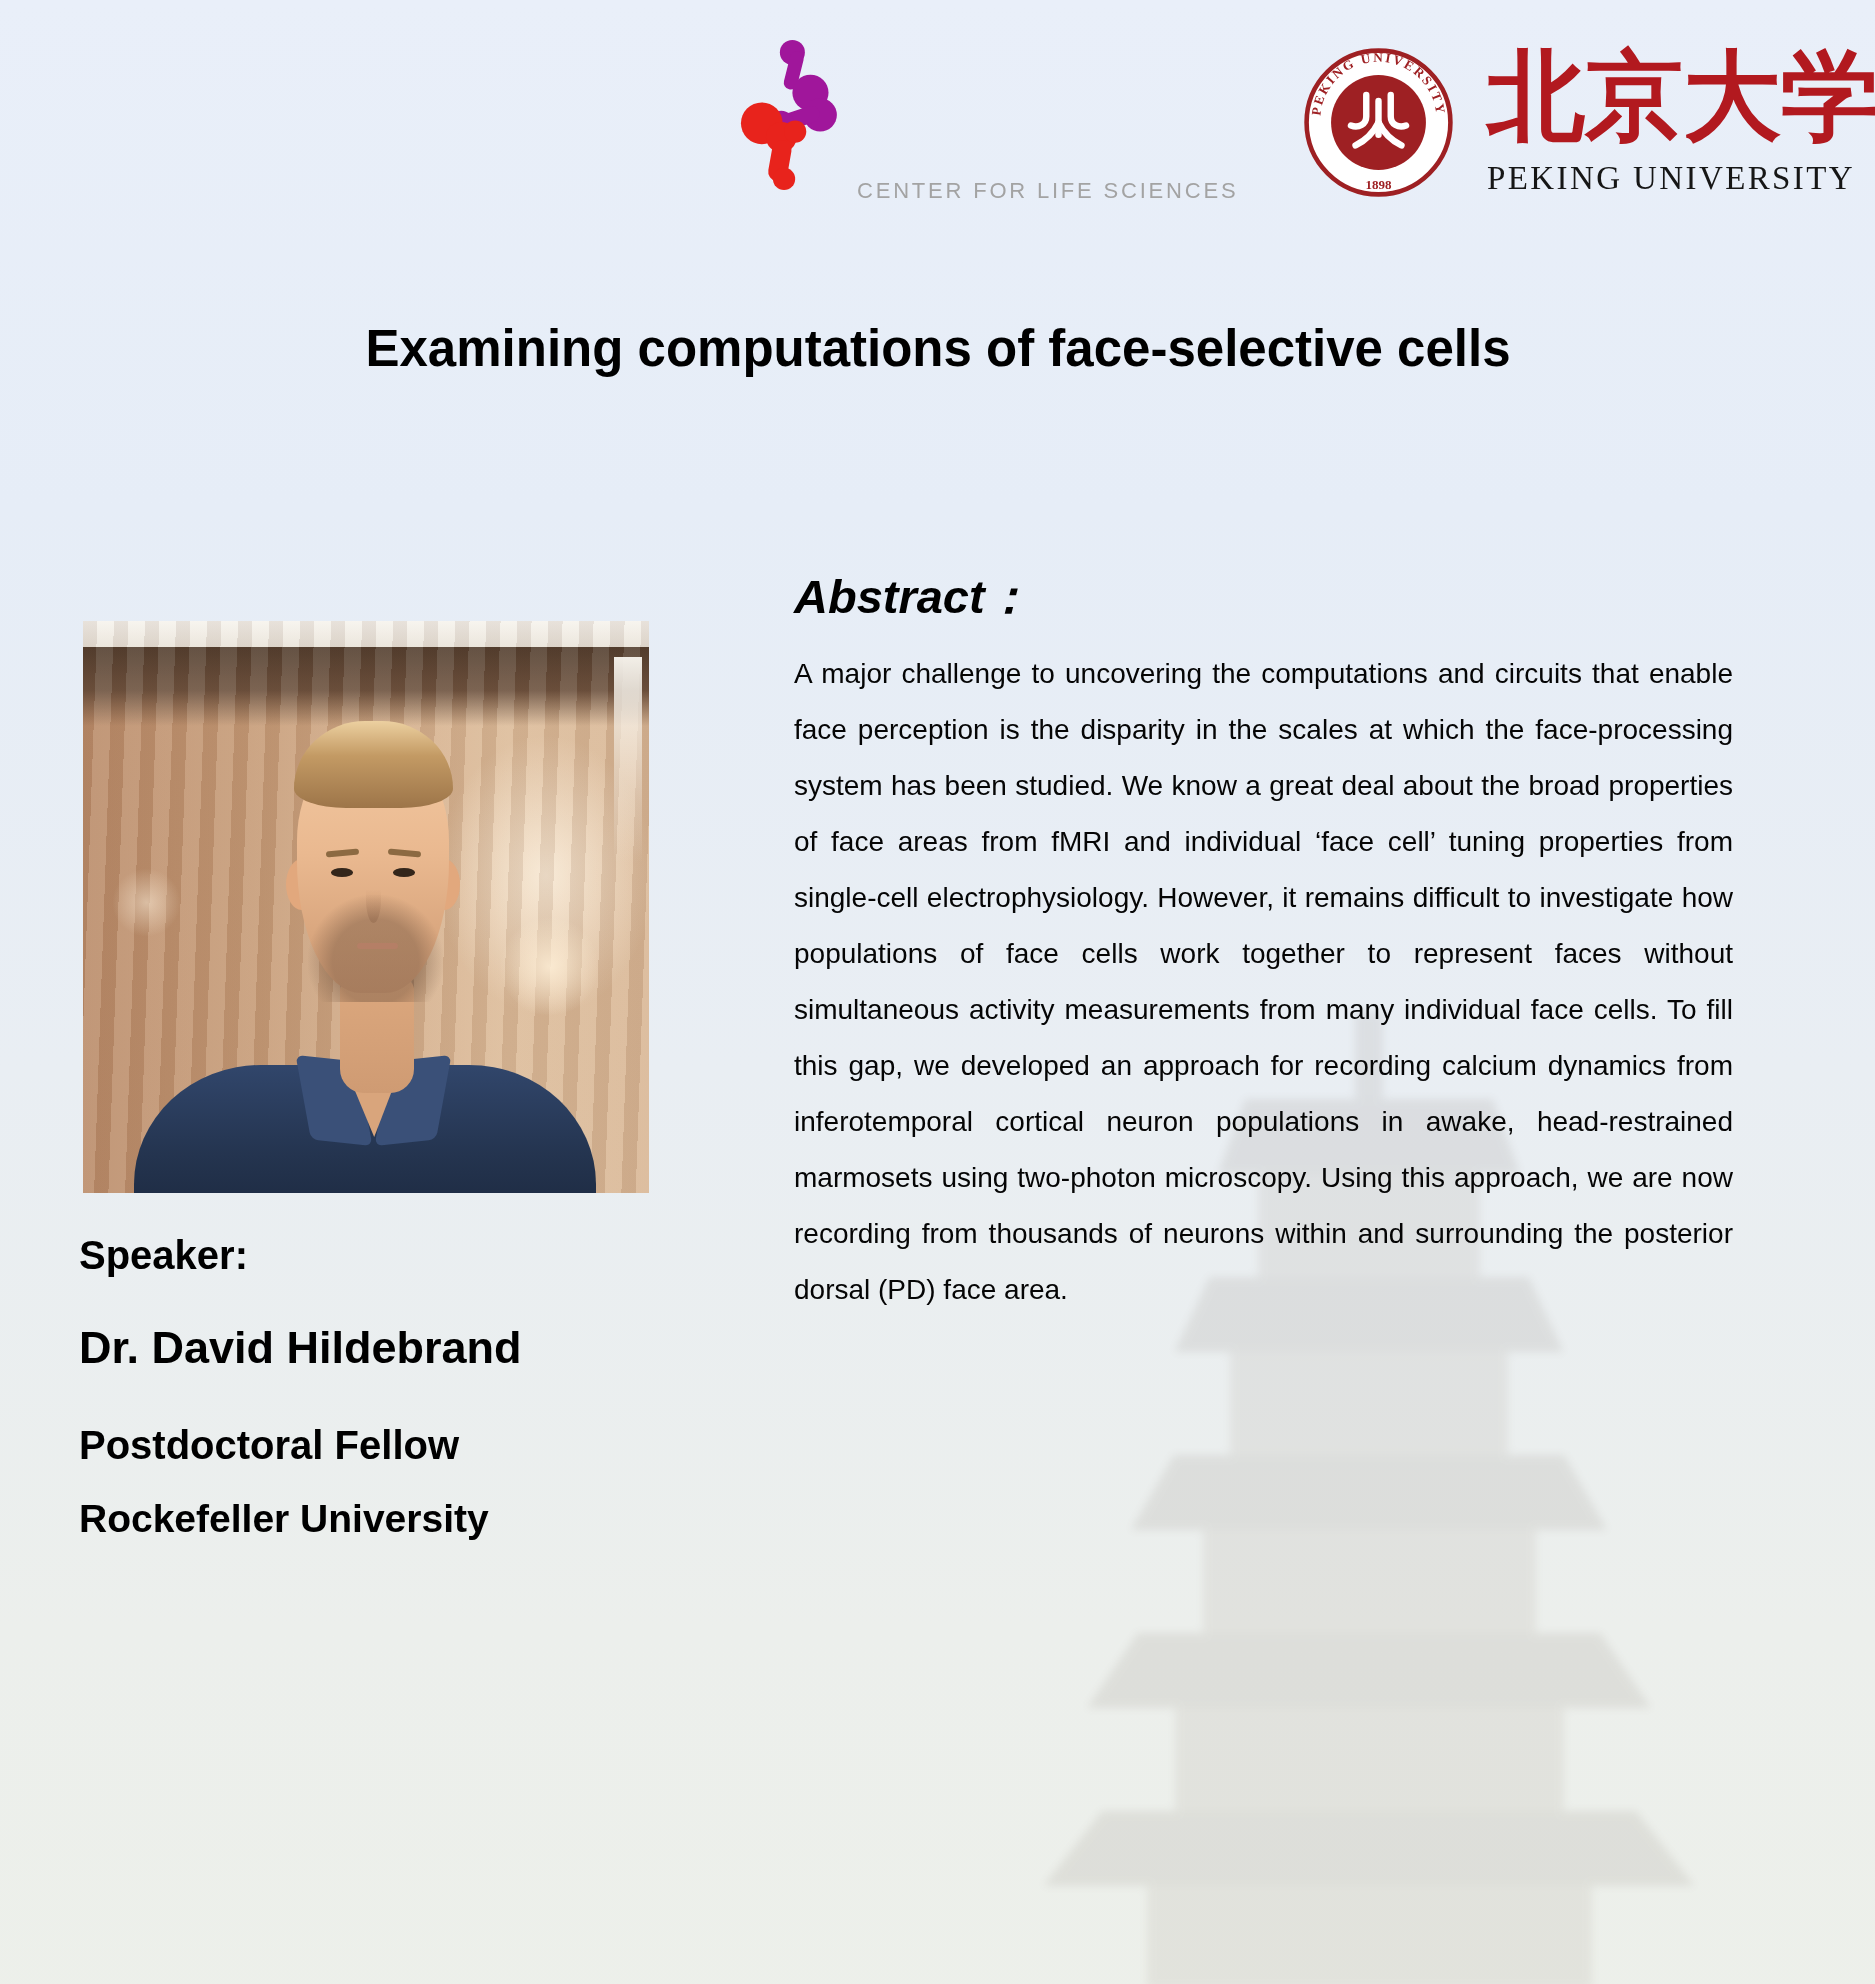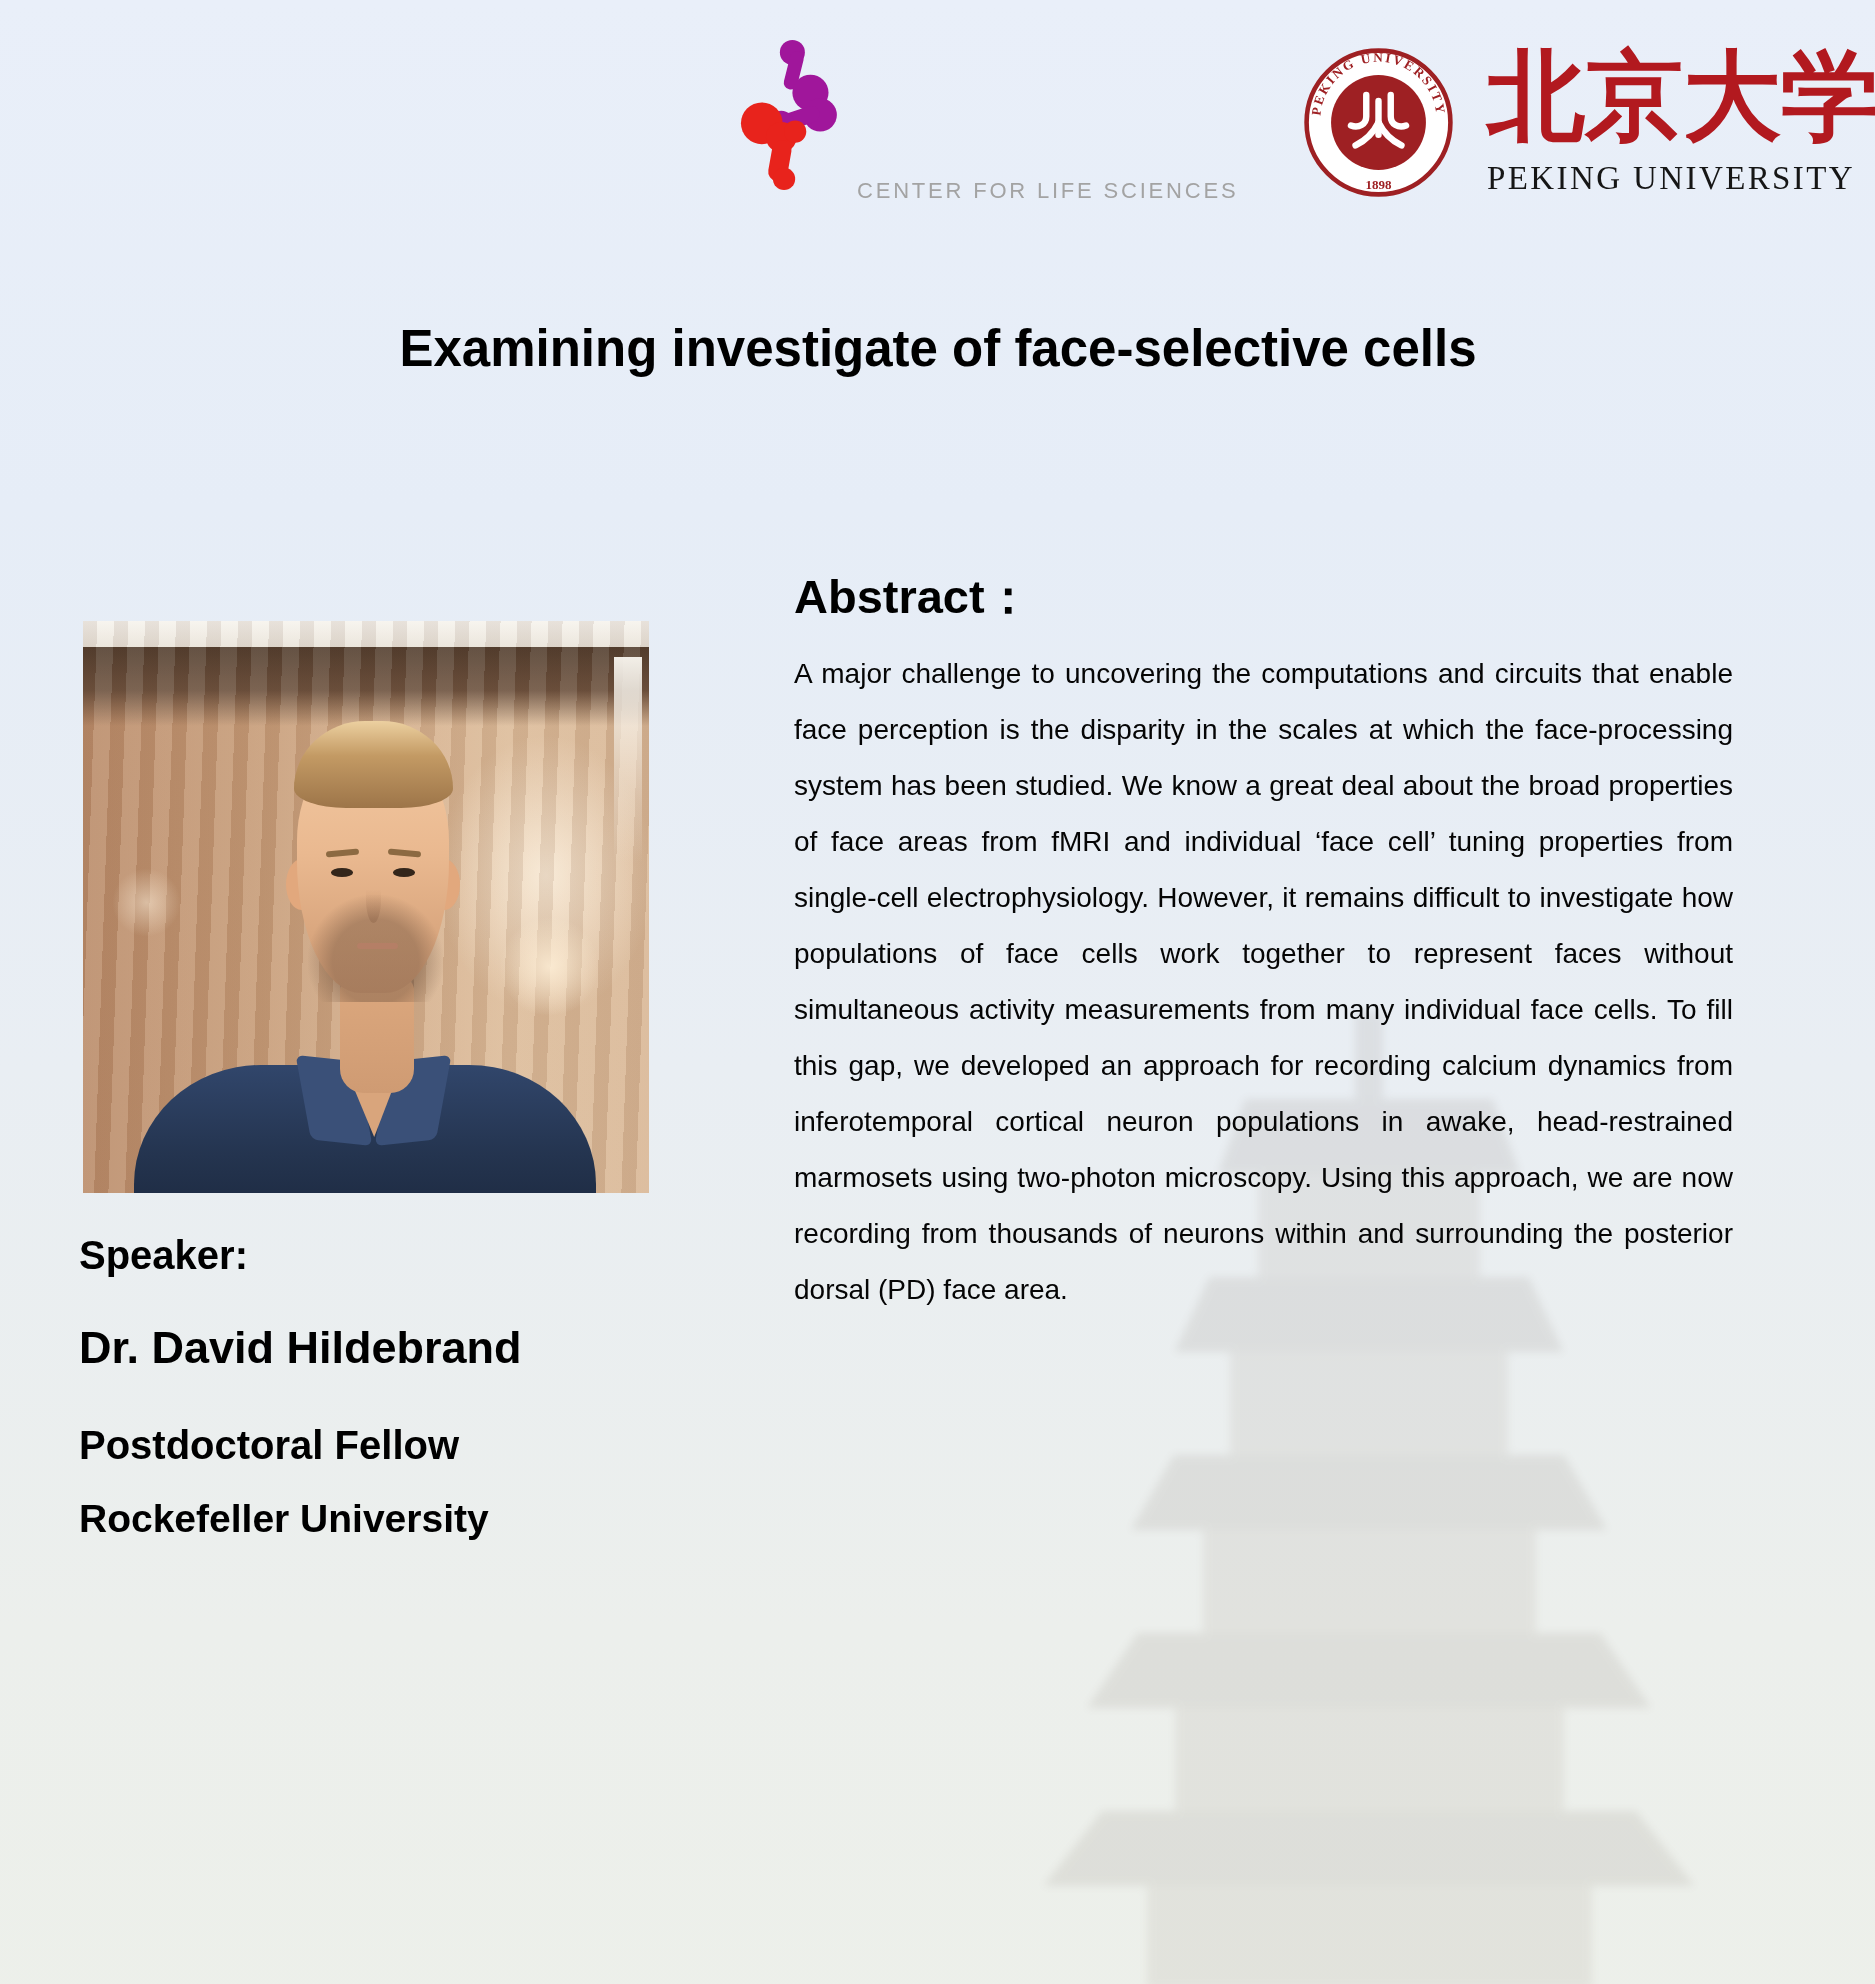--- a/index.html
+++ b/index.html
@@ -59,21 +59,21 @@
   .ph-nose{left:283px;top:254px;width:15px;height:48px;background:linear-gradient(180deg,rgba(0,0,0,0) 30%,rgba(150,100,70,.35));border-radius:0 0 50% 50%;}
   .ph-stubble{left:225px;top:274px;width:135px;height:107px;background:radial-gradient(ellipse at 50% 62%,rgba(110,82,62,.42) 0 45%,rgba(110,82,62,0) 72%);}
   .ph-mouth{left:274px;top:322px;width:41px;height:6.4px;background:#b57f66;border-radius:4.8px;}
   
   .speaker span{position:absolute;left:79px;font-weight:bold;color:#000;white-space:nowrap;text-align:right;}
   .sp-label{top:1233px;font-size:40px;}
   .sp-name{top:1322px;font-size:45px;}
   .sp-role{top:1423px;font-size:40px;}
   .sp-affil{top:1497px;font-size:39px;}
   
-  .abs-heading{position:absolute;left:794px;top:566px;font-size:47px;font-weight:bold;color:#000;}
+  .abs-heading{position:absolute;left:794px;top:566px;font-size:47px;font-weight:bold;color:#000;font-style:italic;}
   .abs-body{position:absolute;left:794px;top:646px;width:939px;font-size:28px;line-height:56px;text-align:justify;color:#050505;}
   
   .seal text{font-family:"Liberation Serif","DejaVu Serif",serif;font-weight:bold;}
 </style>
 </head>
 <body>
 
 <div class="poster">
 
   <div class="pagoda">
@@ -143,21 +143,21 @@
       </text>
       <text x="50" y="93.5" font-size="8.5" text-anchor="middle" fill="currentColor">1898</text>
     </svg>
     <div class="pku-right">
       <div class="pku-cn">北京大学</div>
       <div class="pku-en">PEKING UNIVERSITY</div>
     </div>
   </div>
 
   <div class="title">
-    <div>Examining investigate of face-selective cells</div>
+    <div>Examining computations of face-selective cells</div>
   </div>
 
   <div class="photo">
     <div class="ph-sky"></div>
     <div class="ph-eave"></div>
     <div class="ph-glow"></div>
     <div class="ph-streaks"></div>
     <div class="ph-bokeh1"></div>
     <div class="ph-bokeh2"></div>
     <div class="ph-rstrip"></div>

